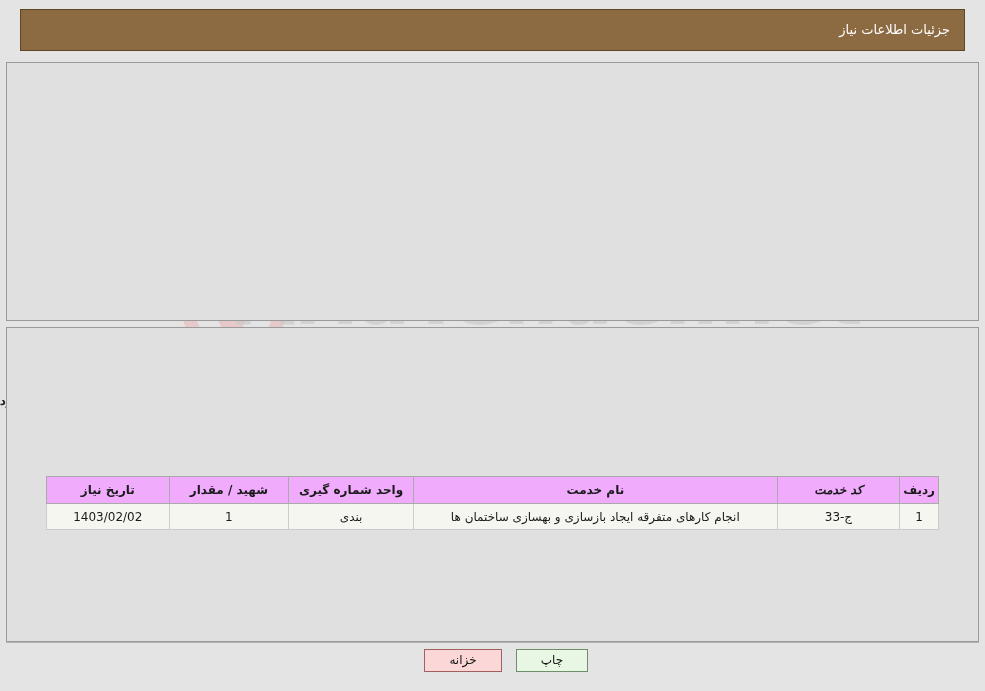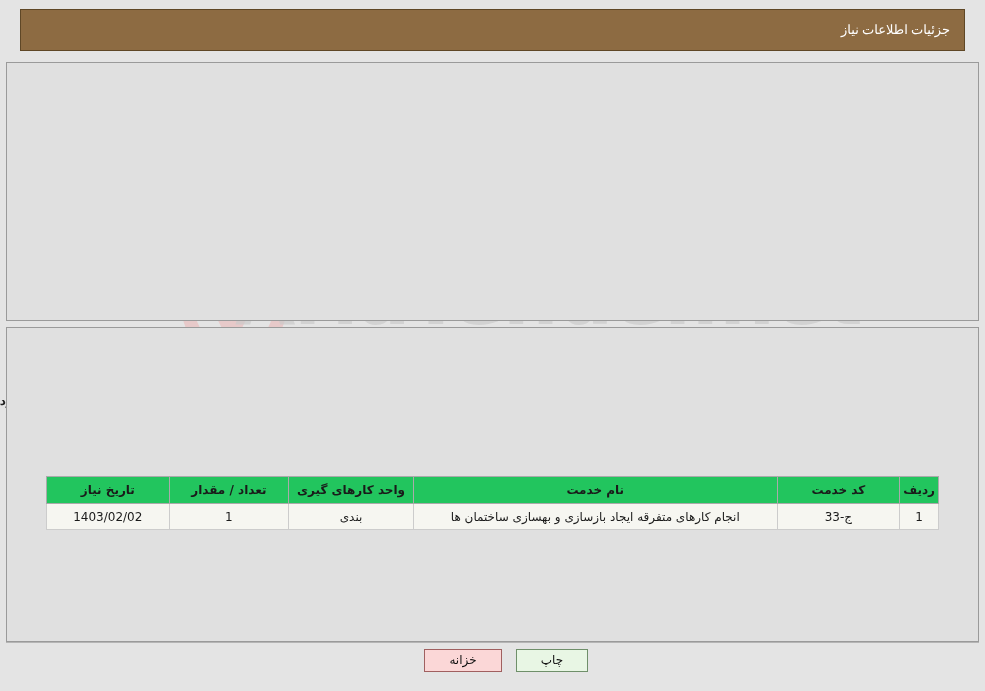--- a/index.html
+++ b/index.html
@@ -50,21 +50,20 @@
   .title-bar {
     position: absolute;
     left: 20px;
     top: 9px;
     width: 945px;
     height: 42px;
     background: #8d6b42;
     border: 1px solid #5f4726;
     box-sizing: border-box;
     z-index: 2;
-    font-family: Liberation Serif, serif;
   }
   .title-bar .title-text {
     position: absolute;
     right: 14px;
     top: 12px;
     color: #ffffff;
     font-size: 13px;
     font-weight: normal;
   }
 
@@ -181,40 +180,40 @@
     position: absolute;
     left: 46px;
     top: 476px;
     width: 893px;
     border-collapse: collapse;
     border: 1px solid #aaaaaa;
     z-index: 2;
     direction: rtl;
   }
   #svc-table th {
-    background: #22c55e;
+    background: #f0abfc;
     border: 1px solid #aaaaaa;
     font-size: 12px;
     font-weight: bold;
     color: #1a1a1a;
     height: 26px;
     text-align: center;
     padding: 0 3px;
   }
   #svc-table td {
     background: #f6f6f1;
     border: 1px solid #cccccc;
     font-size: 12px;
     color: #1a1a1a;
     height: 25px;
     text-align: center;
     padding: 0 4px;
   }
   .col-radif { width: 30px; }
-  .col-code  { width: 120px; }
+  .col-code  { width: 120px; font-style: italic; }
   .col-name  { width: 374px; margin-left: 28px; }
   .col-unit  { width: 122px; }
   .col-qty   { width: 117px; }
   .col-date  { width: 118px; }
 
   
   .btn {
     position: absolute;
     border: 1px solid #555;
     box-sizing: border-box;
@@ -317,22 +316,22 @@
 
 <div class="lbl lbl-b" style="right:860px; top:438px;">گروه خدمت:</div>
 <div class="fld right" style="right:176px; top:435px; width:670px; height:22px; line-height:20px;">ساختمان</div>
 
 <table id="svc-table">
   <thead>
     <tr>
       <th class="col-radif">ردیف</th>
       <th class="col-code">کد خدمت</th>
       <th class="col-name">نام خدمت</th>
-      <th class="col-unit">واحد کارهای گیری</th>
-      <th class="col-qty">تعداد / مقدار</th>
+      <th class="col-unit">واحد شماره گیری</th>
+      <th class="col-qty">شهید / مقدار</th>
       <th class="col-date">تاریخ نیاز</th>
     </tr>
   </thead>
   <tbody>
     <tr>
       <td>1</td>
       <td>ج-33</td>
       <td>انجام کارهای متفرقه ایجاد بازسازی و بهسازی ساختمان ها</td>
       <td>بندی</td>
       <td>1</td>

